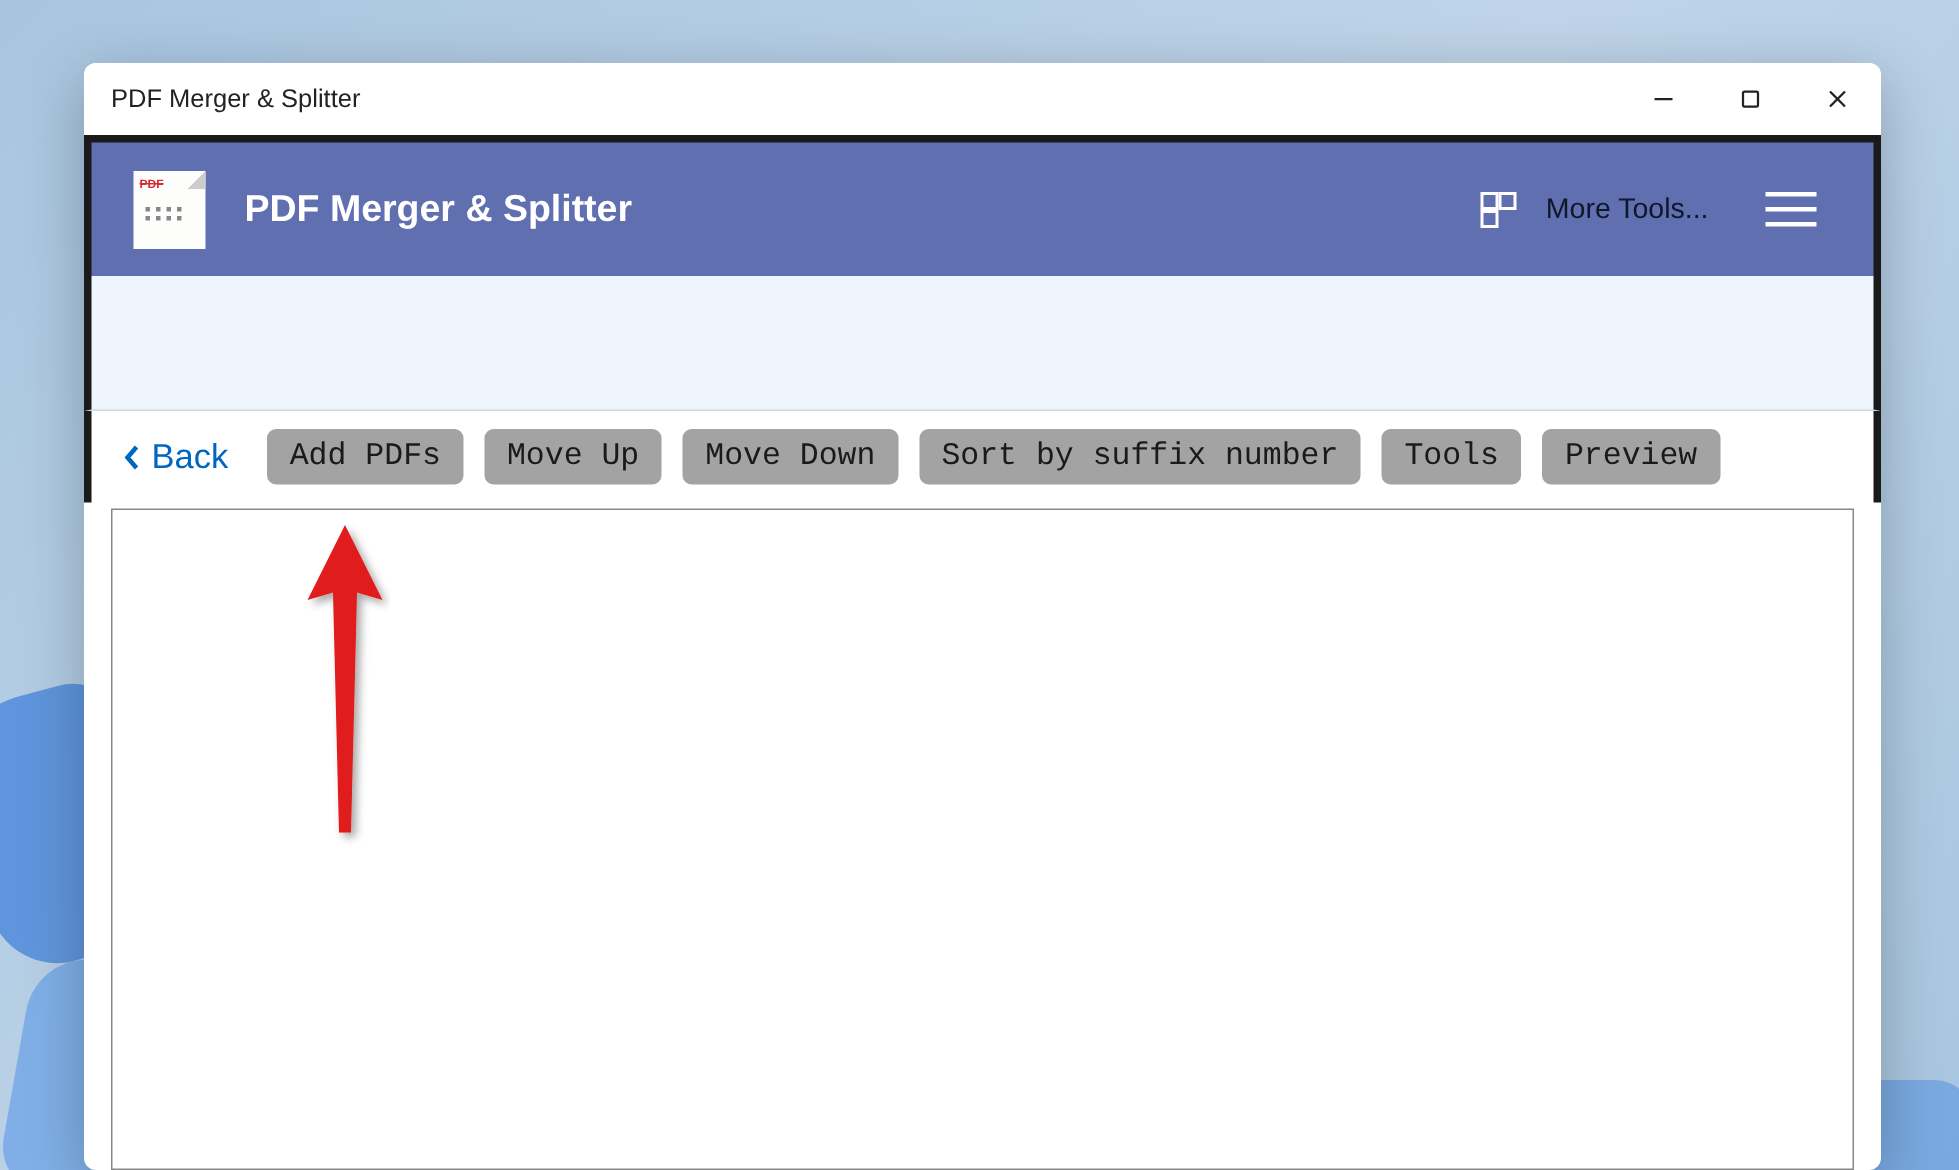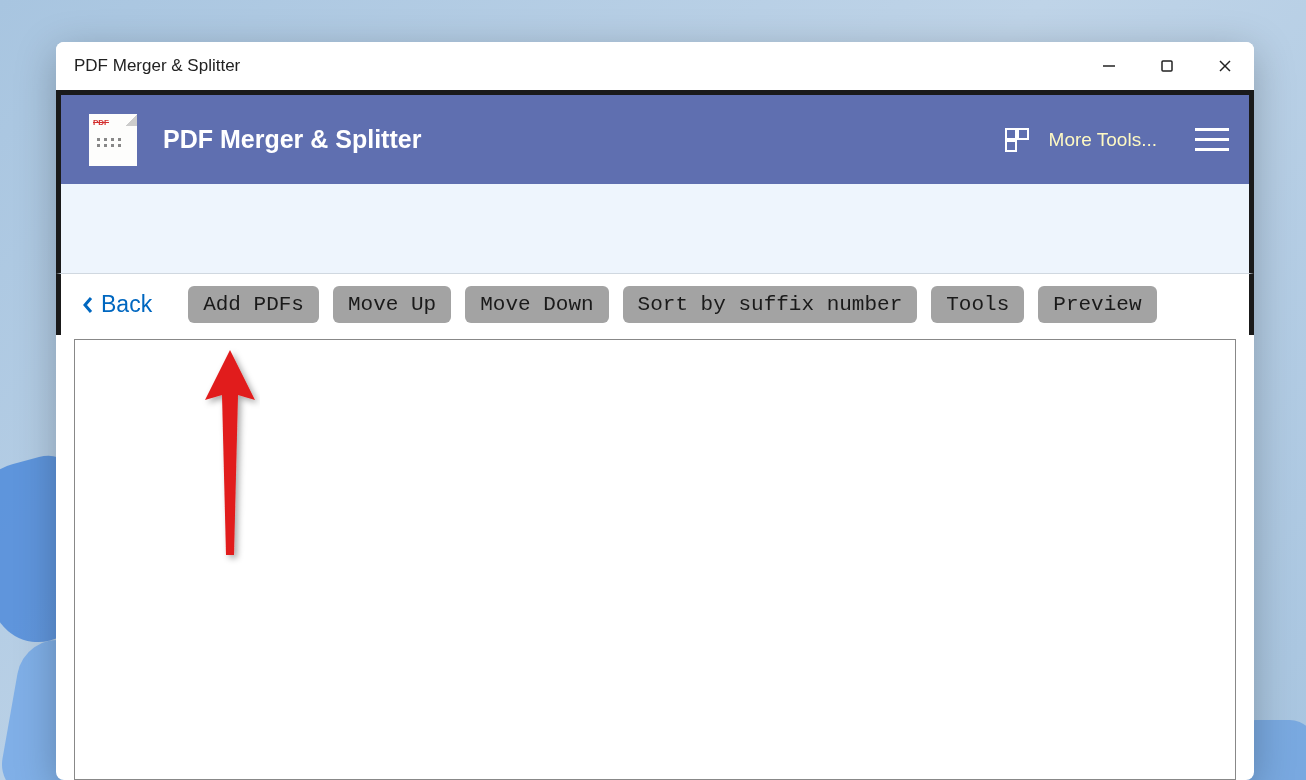--- a/index.html
+++ b/index.html
@@ -97,21 +97,21 @@
       stroke: #222;
       fill: none;
     }
     
     .app-header {
       height: 94px;
       background: #5f6fb0;
       display: flex;
       align-items: center;
       padding-left: 28px;
-      padding-right: 20px;
+      padding-right: 38px;
       border-top: 5px solid #1a1a1a;
       border-left: 5px solid #1a1a1a;
       border-right: 5px solid #1a1a1a;
     }
     
     .app-logo {
       width: 48px;
       height: 52px;
       background: #fdfdfc;
       position: relative;
@@ -169,21 +169,21 @@
     .app-subtitle {
       font-size: 15px;
       font-weight: 600;
       margin-top: 2px;
     }
     
     .more-tools {
       display: flex;
       align-items: center;
       gap: 19px;
-      color: #fef9c3;
+      color: #0f172a;
       font-size: 19px;
       cursor: pointer;
       margin-right: 38px;
     }
     
     .hamburger {
       display: flex;
       flex-direction: column;
       gap: 7px;
       cursor: pointer;
@@ -213,21 +213,21 @@
       border-right: 5px solid #1a1a1a;
     }
     
     .back-link {
       display: flex;
       align-items: center;
       gap: 6px;
       color: #0067c0;
       font-size: 23px;
       cursor: pointer;
-      margin-right: 22px;
+      margin-right: 12px;
     }
     
     .back-link svg {
       stroke: #0067c0;
       fill: none;
       stroke-width: 3;
     }
     
     .tb-button {
       background: #a3a3a3;

